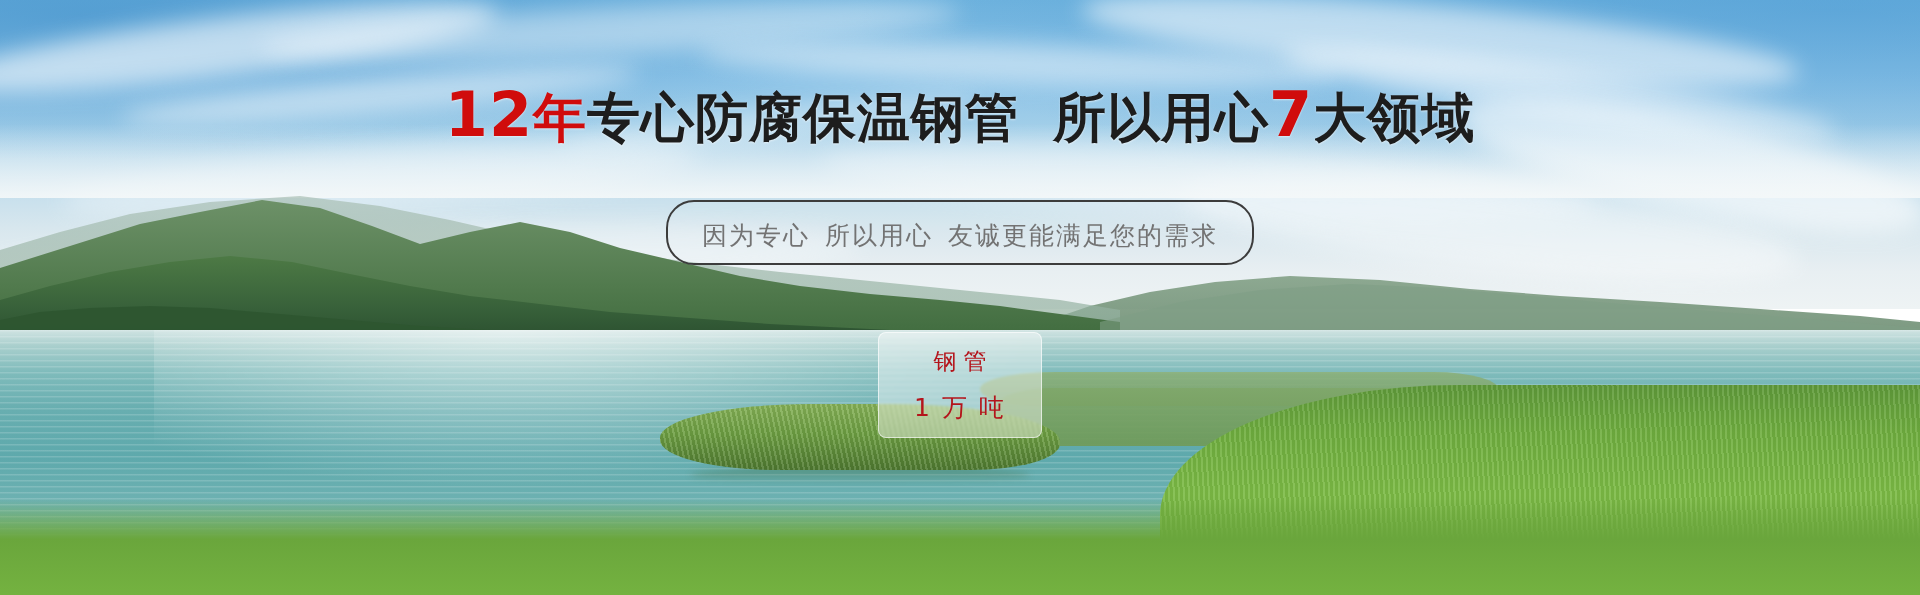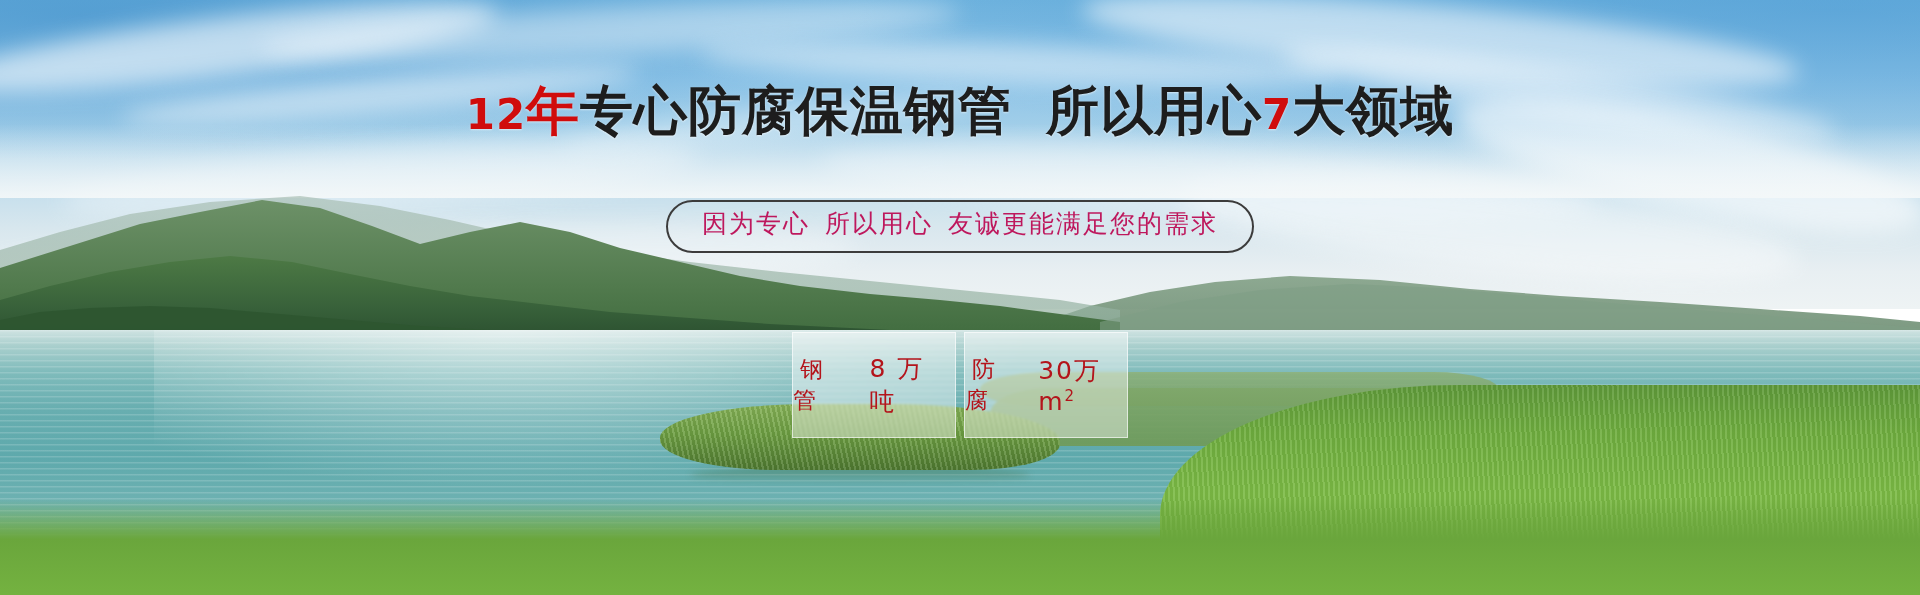--- a/index.html
+++ b/index.html
@@ -120,47 +120,47 @@
   
   .headline {
     position:absolute; left:0; right:0; top:84px;
     text-align:center; white-space:nowrap;
     font-family:"DejaVu Sans","Liberation Sans",sans-serif;
     font-size:53px; font-weight:bold; letter-spacing:1px;
     color:#1d1d1d; line-height:1;
     text-shadow:0 1px 2px rgba(255,255,255,.55);
   }
   .hl-num {
-    color:#d00c0c; font-size:42px; font-weight:bold;
+    color:#d00c0c; font-size:62px; font-weight:bold;
     font-family:"DejaVu Sans","Liberation Sans",sans-serif;
   }
   .hl-red { color:#d00c0c; }
   .hl-gap { display:inline-block; width:34px; }
 
   .subpill {
     position:absolute; left:50%; top:200px; transform:translateX(-50%);
     border:2px solid #3c3c3c; border-radius:28px;
-    padding:5px 34px 11px;
-    font-size:25px; color:#be185d; letter-spacing:2px;
+    padding:17px 34px 11px;
+    font-size:25px; color:#737373; letter-spacing:2px;
     white-space:nowrap;
     font-family:"DejaVu Sans","Liberation Sans",sans-serif;
     background:rgba(255,255,255,.04);
   }
   .sub-sp { display:inline-block; width:15px; }
 
   
   .cards {
     position:absolute; left:50%; top:332px; transform:translateX(-50%);
     display:flex; gap:8px;
   }
   .card {
-    width:164px; height:106px; border-radius:0;
+    width:164px; height:106px; border-radius:8px;
     background:rgba(255,255,255,.42);
     border:1px solid rgba(255,255,255,.62);
-    display:flex; flex-direction:row; align-items:center;
+    display:flex; flex-direction:column; align-items:center;
     justify-content:center; gap:14px;
     backdrop-filter:blur(1px);
   }
   .card-label {
     font-size:23px; color:#b4141b; letter-spacing:7px;
     text-indent:7px; font-weight:normal;
     font-family:"DejaVu Sans","Liberation Sans",sans-serif;
   }
   .card-value {
     font-size:25px; color:#b4141b; letter-spacing:2px;
@@ -265,27 +265,21 @@
 
   <div class="subpill">
     <span>因为专心</span><span class="sub-sp"></span><span>所以用心</span><span class="sub-sp"></span><span>友诚更能满足您的需求</span>
   </div>
 
   <div class="cards">
 
     <div class="card">
       <div class="card-label">钢管</div>
       <div class="card-value">
-        <span>8 万 吨</span><sup></sup>
+        <span>1 万 吨</span><sup></sup>
       </div>
     </div>
 
-    <div class="card">
-      <div class="card-label">防腐</div>
-      <div class="card-value">
-        <span>30万m</span><sup>2</sup>
-      </div>
-    </div>
 
 
   </div>
 
 </div>
 
 </body></html>

